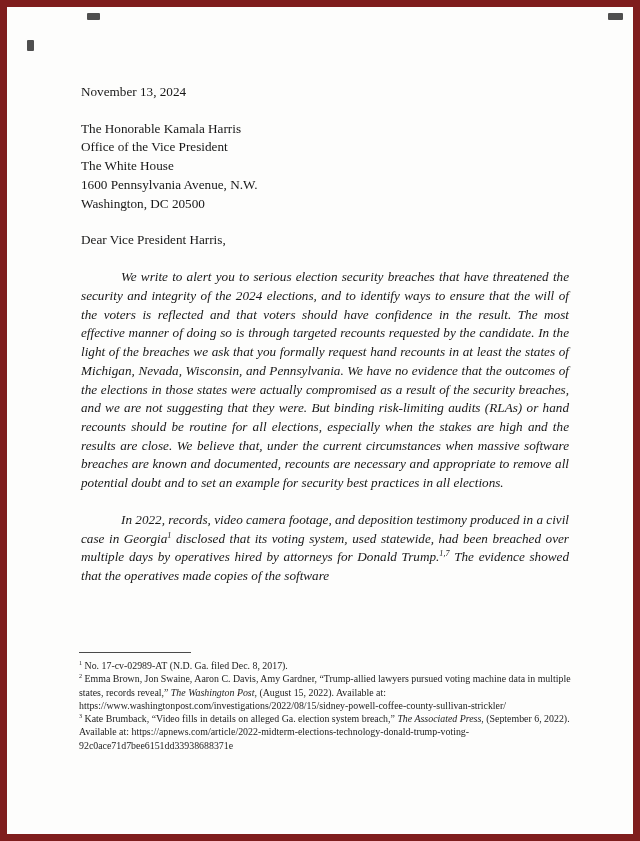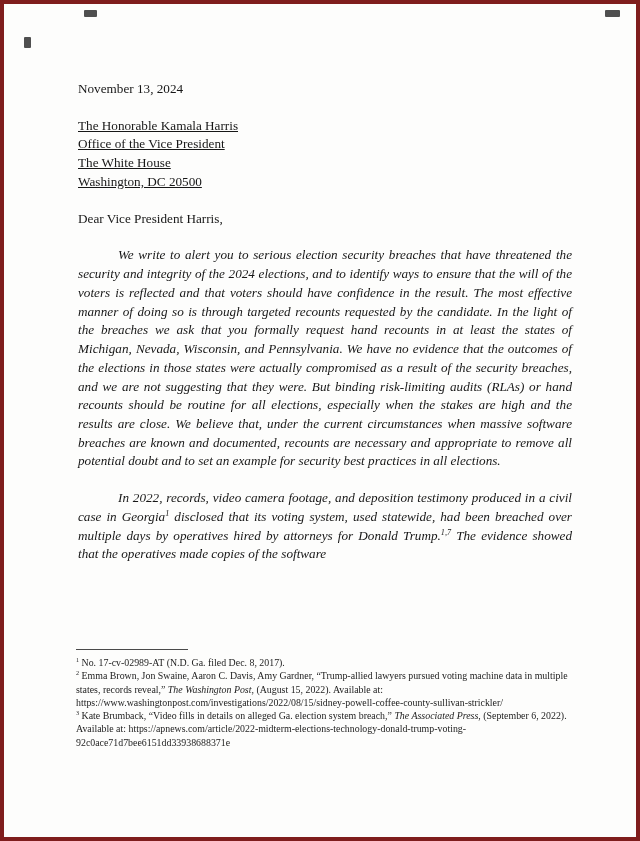--- a/index.html
+++ b/index.html
@@ -6,37 +6,37 @@
   html, body { background: #efefed; }
   body {
     width: 640px; height: 841px;
     font-family: "Liberation Serif", "DejaVu Serif", serif;
     -webkit-font-smoothing: antialiased;
   }
   .page {
     position: relative;
     width: 640px; height: 841px;
     background: #fdfdfc;
-    border: 4px solid #7f1d1d;
+    border: 7px solid #7f1d1d;
     overflow: hidden;
     color: #161616;
   }
   .mark { position: absolute; background: #303030; border-radius: 1px; opacity: 0.85; }
   .mark-tl   { left: 80px;  top: 6px;  width: 13px; height: 7px; }
   .mark-tr   { left: 601px; top: 6px;  width: 15px; height: 7px; }
   .mark-left { left: 20px;  top: 33px; width: 7px;  height: 11px; }
   .content {
     position: absolute;
     left: 74px; right: 64px; top: 76px;
     font-size: 13.2px;
     line-height: 1.42;
     color: #171717;
   }
   .date { margin-bottom: 18px; }
-  .address div { white-space: nowrap; text-decoration: underline; }
+  .address div { white-space: nowrap; }
   .salutation { margin: 18px 0; }
   .para {
     text-align: justify;
     text-indent: 40px;
     margin-bottom: 18px;
     font-style: italic;
   }
   sup {
     font-size: 0.62em;
     vertical-align: super;
@@ -67,20 +67,21 @@
   <div class="mark mark-left"></div>
 
   <div class="content">
 
     <div class="date">November 13, 2024</div>
 
     <div class="address">
       <div>The Honorable Kamala Harris</div>
       <div>Office of the Vice President</div>
       <div>The White House</div>
+      <div>1600 Pennsylvania Avenue, N.W.</div>
       <div>Washington, DC 20500</div>
     </div>
 
     <div class="salutation">Dear Vice President Harris,</div>
 
     <p class="para">We write to alert you to serious election security breaches that have threatened the security and integrity of the 2024 elections, and to identify ways to ensure that the will of the voters is reflected and that voters should have confidence in the result. The most effective manner of doing so is through targeted recounts requested by the candidate. In the light of the breaches we ask that you formally request hand recounts in at least the states of Michigan, Nevada, Wisconsin, and Pennsylvania. We have no evidence that the outcomes of the elections in those states were actually compromised as a result of the security breaches, and we are not suggesting that they were. But binding risk-limiting audits (RLAs) or hand recounts should be routine for all elections, especially when the stakes are high and the results are close. We believe that, under the current circumstances when massive software breaches are known and documented, recounts are necessary and appropriate to remove all potential doubt and to set an example for security best practices in all elections.</p>
 
     <p class="para"><span>In 2022, records, video camera footage, and deposition testimony produced in a civil case in Georgia</span><sup>1</sup><span> disclosed that its voting system, used statewide, had been breached over multiple days by operatives hired by attorneys for Donald Trump.</span><sup>1,7</sup><span> The evidence showed that the operatives made copies of the software</span></p>
 
   </div>

